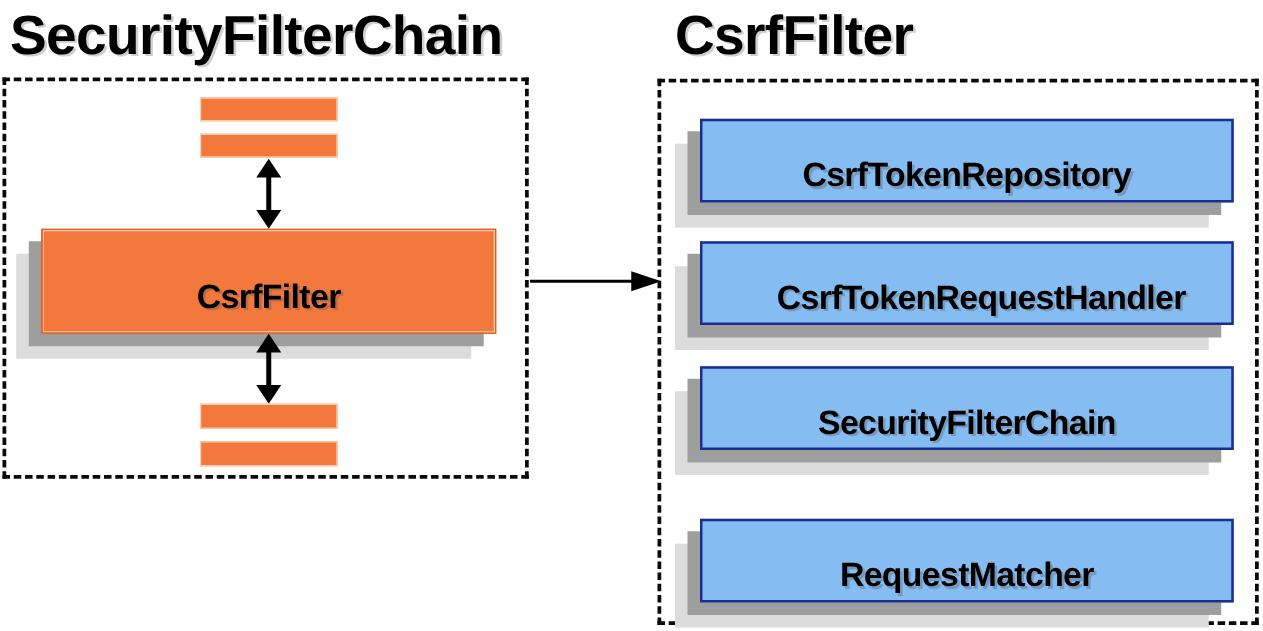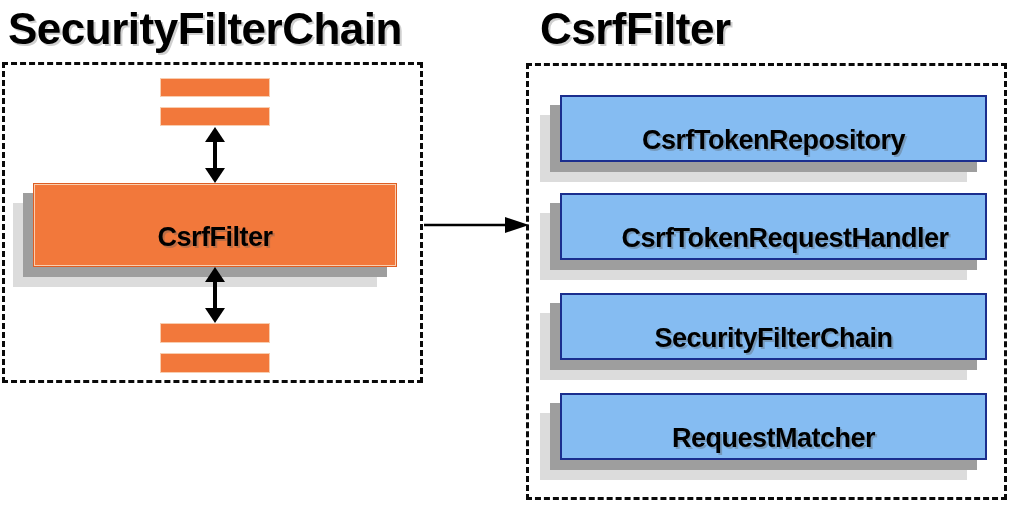--- a/index.html
+++ b/index.html
@@ -72,21 +72,21 @@
     background: #85BCF2;
     border: 2px solid #1B2E8E;
     box-shadow:
       -10px 10px 0 0 #9E9E9E,
       -20px 20px 0 0 #DCDCDC;
     display: flex; align-items: center; justify-content: center;
   }
   #blue-box-0 { top: 95px; }
   #blue-box-1 { top: 193px; padding-left: 23px; }
   #blue-box-2 { top: 293px; }
-  #blue-box-3 { top: 393px; }
+  #blue-box-3 { top: 415px; }
 
   .arrow-svg { position: absolute; }
   #v-arrow-1 { left: 204px; top: 127px; }
   #v-arrow-2 { left: 204px; top: 267px; }
   #h-arrow   { left: 424px; top: 215px; }
 </style>
 </head>
 <body>
 
 <div id="canvas">

